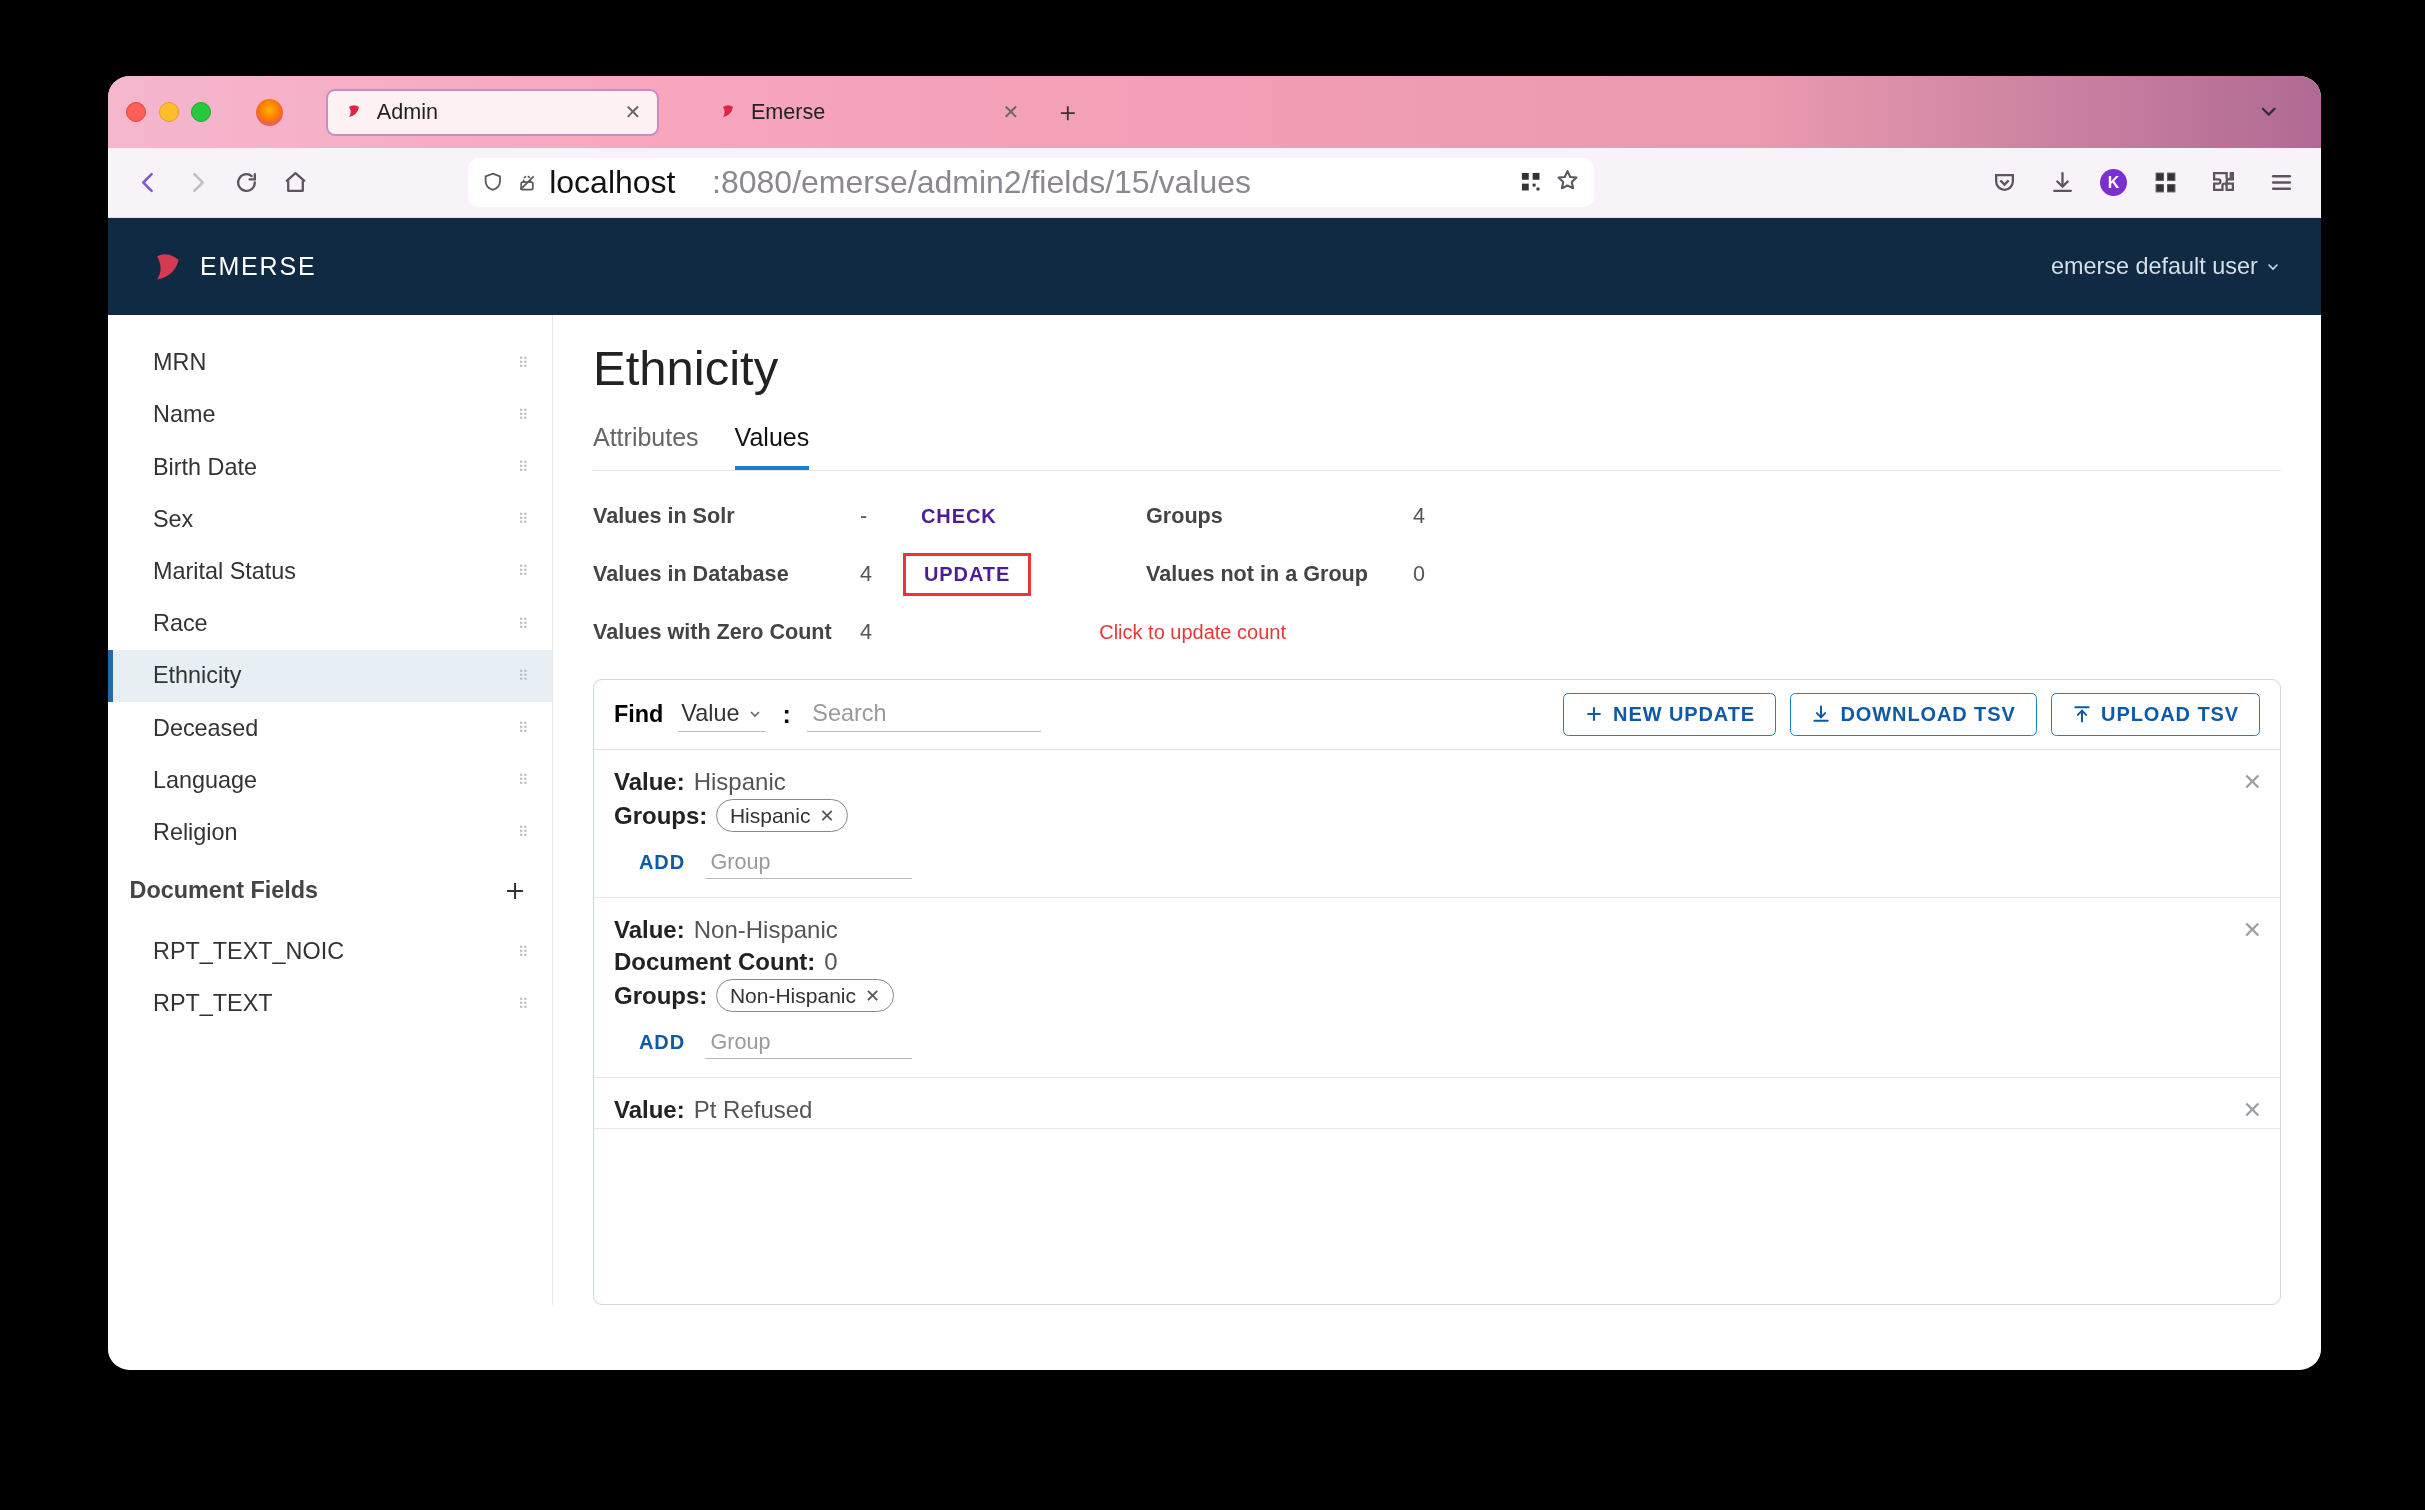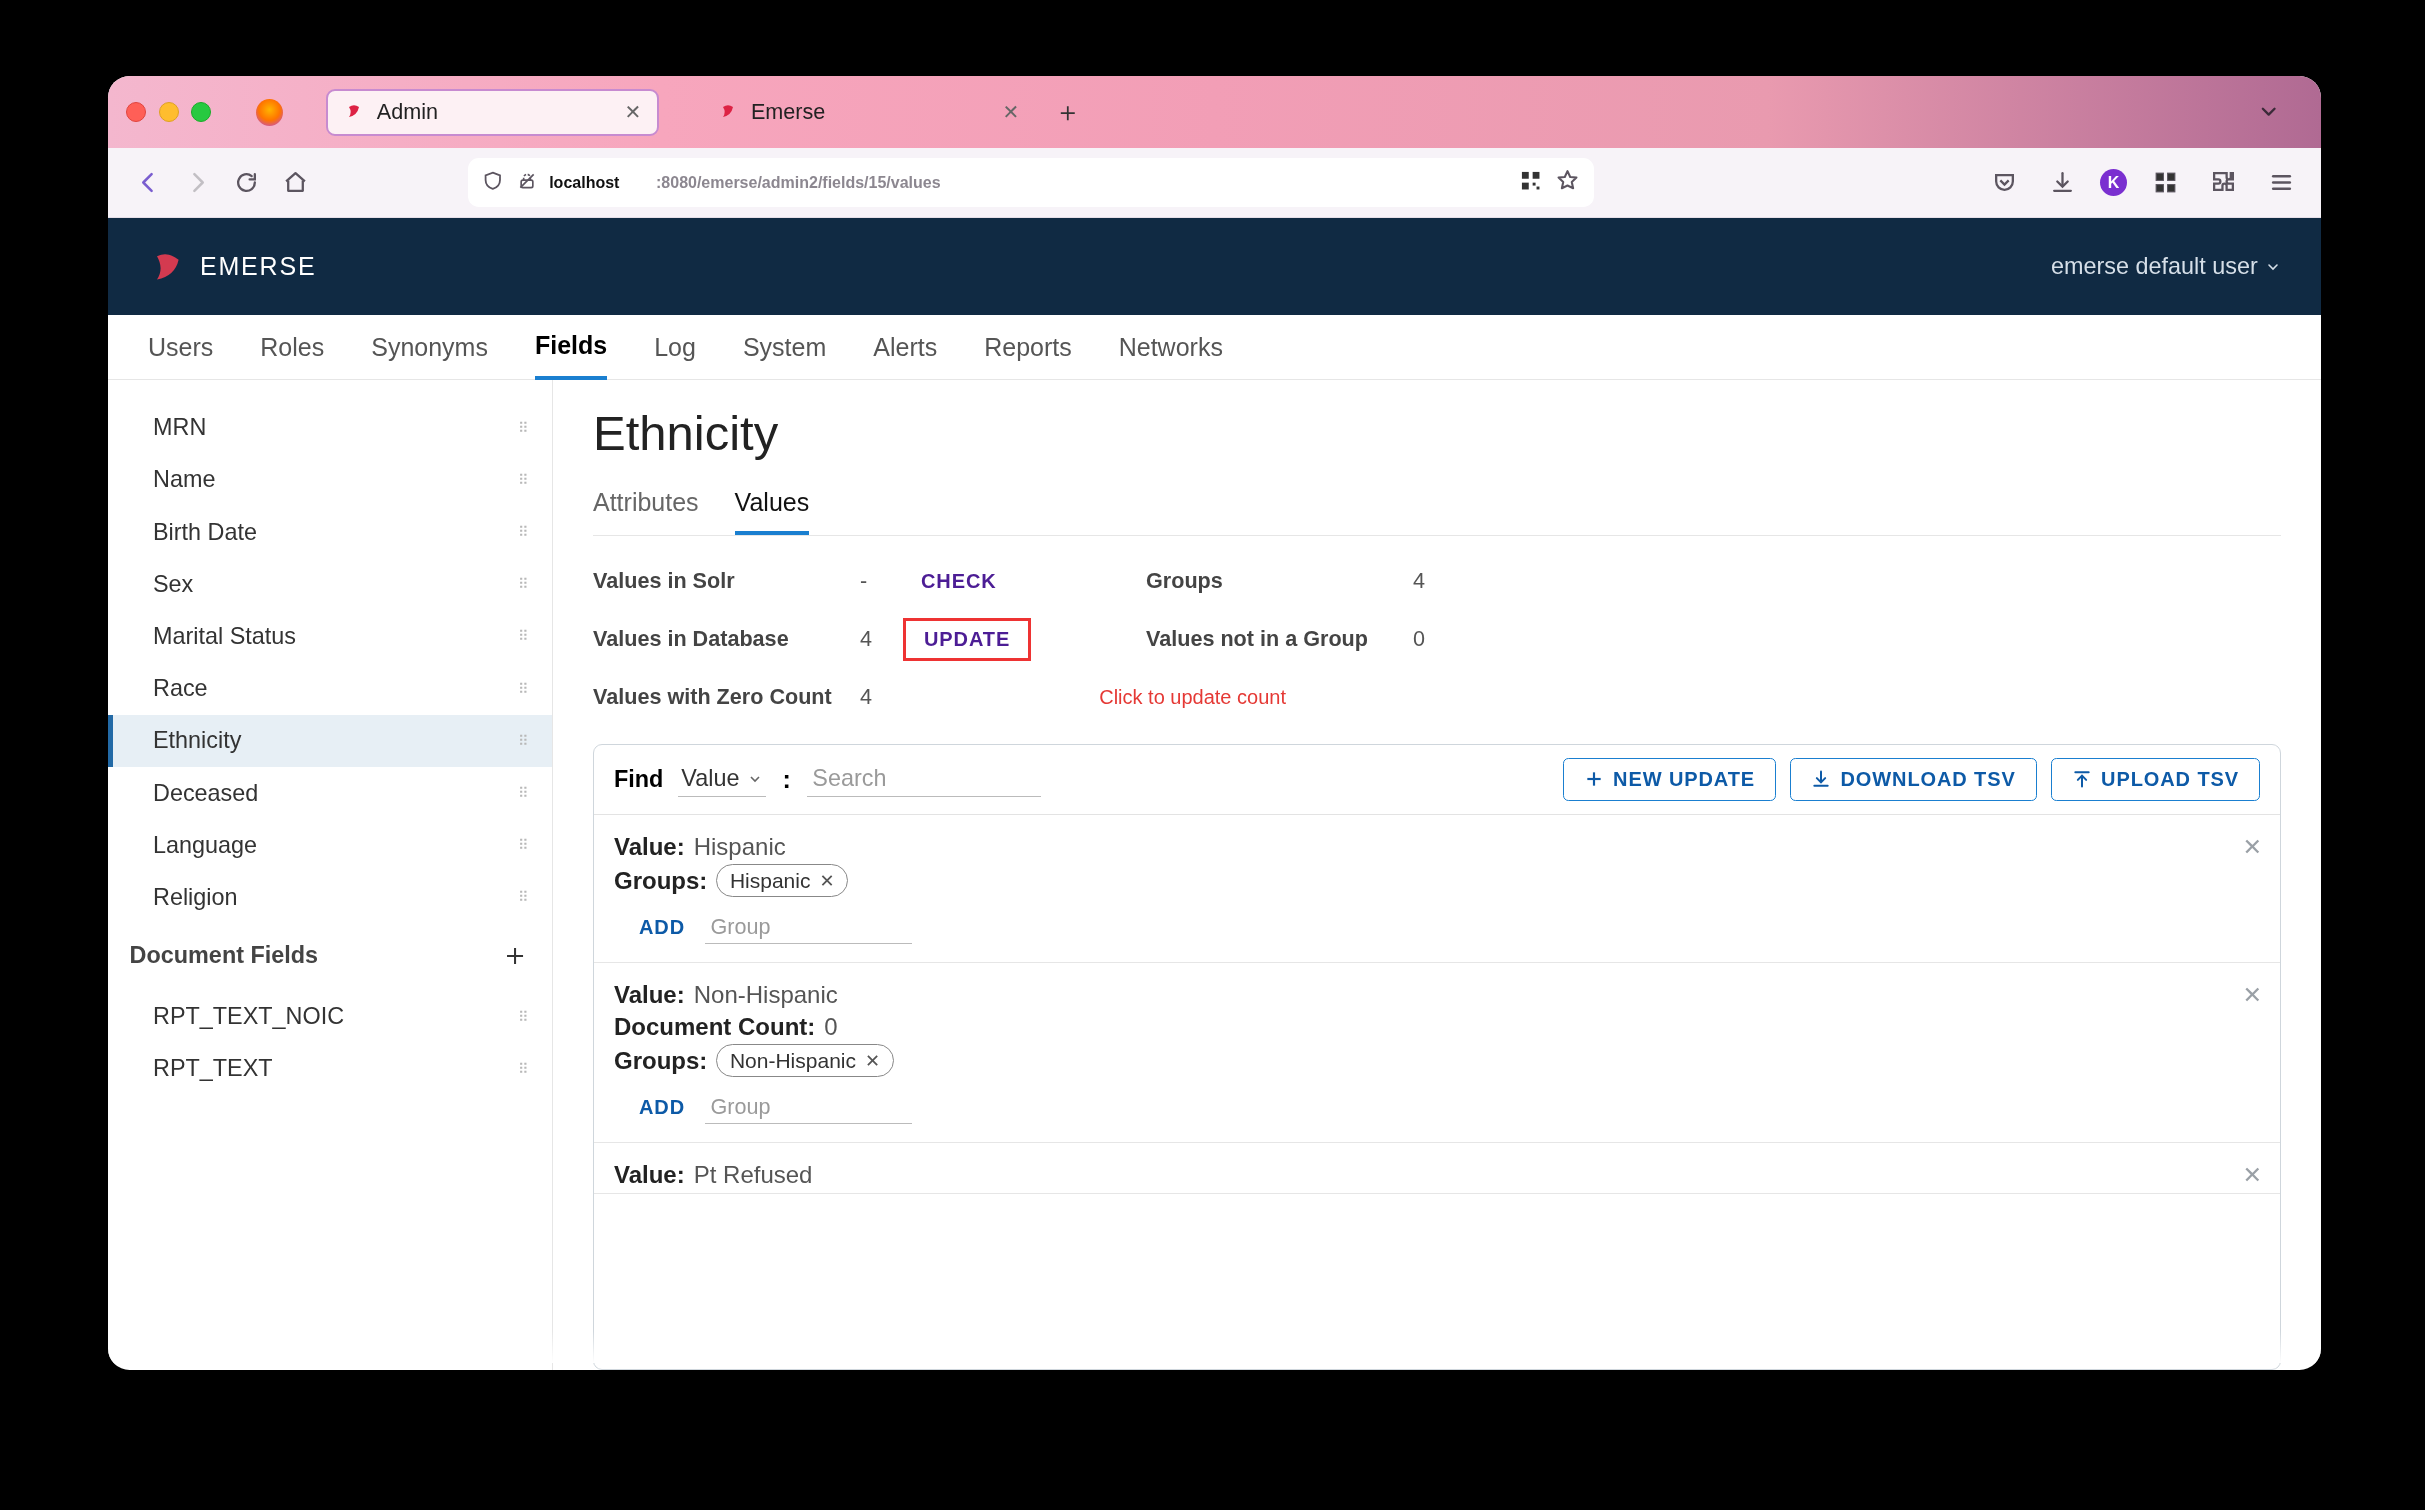--- a/index.html
+++ b/index.html
@@ -60,21 +60,21 @@
   }
   .iconbtn{width:40px;height:40px;display:flex;align-items:center;justify-content:center;color:#5c5560;border-radius:9px;}
   .iconbtn svg{width:25px;height:25px;stroke:currentColor;}
   .iconbtn.backon{color:#7a5dcf;}
   .iconbtn.disabled{color:#c2bfc4;}
   .locbox{
     flex: 0 0 1126px;
     margin-left: 144px;
     height:49px;background:#fff;border-radius:10.8px;
     display:flex;align-items:center;padding:0 14.4px;gap:12.6px;
-    font-size:16px;color:#222;font-weight:bold;
+    font-size:32px;color:#222;
   }
   .locbox .host{color:#111;}
   .locbox .path{color:#8c8790;margin-left:24px;}
   .locbox .spacer{flex:1;}
   .urlbar .right{margin-left:auto;display:flex;gap:18px;align-items:center;color:#5c5560;}
   .k-badge{width:27px;height:27px;border-radius:50%;background:#7a2fd0;color:#fff;display:flex;align-items:center;justify-content:center;font-size:16px;font-weight:600;}
 
   
   .appheader{
     height:97px;background:#102a43;color:#fff;
@@ -346,31 +346,20 @@
       <span style="letter-spacing:1.8px;font-weight:500;">EMERSE</span>
     </div>
     <div class="usr">
       <span>emerse default user</span>
       <svg width="16" height="16" viewBox="0 0 24 24">
           <path d="M6 9l6 6 6-6" fill="none" stroke="#d6dfe8" stroke-width="2.4" stroke-linecap="round"></path>
         </svg>
     </div>
   </div>
 
-  <div class="navtabs" id="navtabs">
-      <div class="nt">Users</div>
-      <div class="nt">Roles</div>
-      <div class="nt">Synonyms</div>
-      <div class="nt active">Fields</div>
-      <div class="nt">Log</div>
-      <div class="nt">System</div>
-      <div class="nt">Alerts</div>
-      <div class="nt">Reports</div>
-      <div class="nt">Networks</div>
-    </div>
 
   <div class="body">
 
     <div class="sidebar" id="sidebar">
         <div class="side-item">
           <span>MRN</span>
           <span class="grip">⠿</span>
         </div>
         <div class="side-item">
           <span>Name</span>

